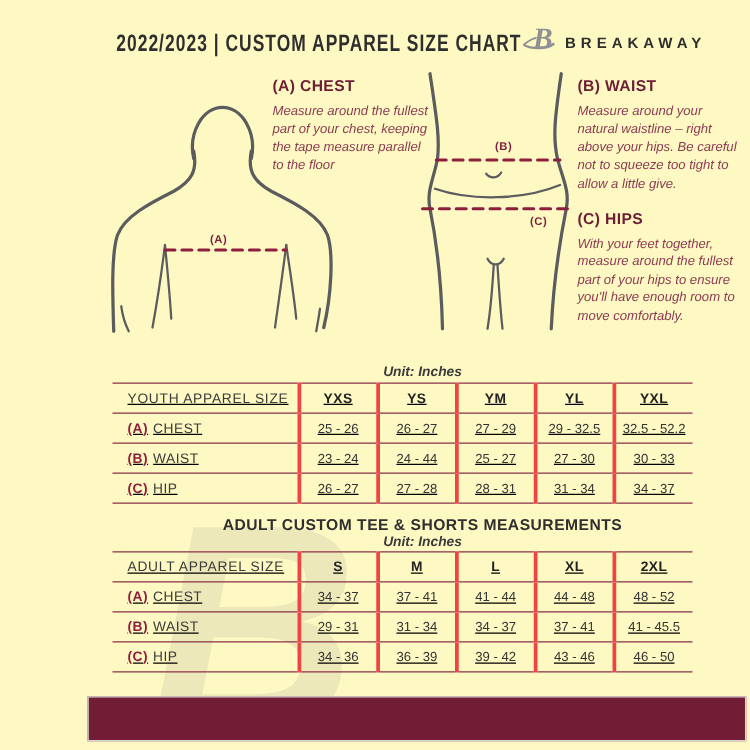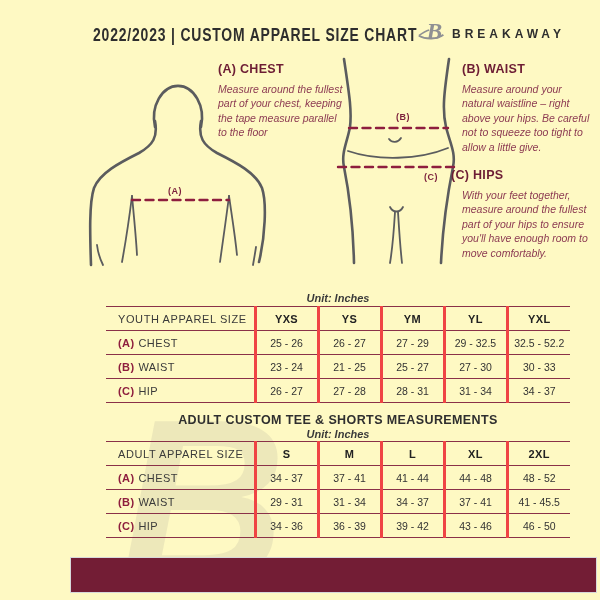--- a/index.html
+++ b/index.html
@@ -24,21 +24,21 @@
   .fig path.dash{stroke:#8e1e3e;stroke-width:2.4;stroke-dasharray:8 5.5;}
   .marker{position:absolute;font-size:9px;font-weight:bold;color:#7b1f3b;letter-spacing:.5px;}
 
   
   .sec-title{position:absolute;left:106px;width:464px;text-align:center;font-size:12.5px;
     font-weight:bold;color:#2f2f2f;letter-spacing:.4px;}
   .sec-unit{position:absolute;left:106px;width:464px;text-align:center;font-size:11px;
     font-style:italic;font-weight:bold;color:#3a3a3a;}
 
   
-  table.size{position:absolute;left:106px;width:464px;border-collapse:collapse;table-layout:fixed;}
+  table.size{position:absolute;left:90px;width:464px;border-collapse:collapse;table-layout:fixed;text-decoration:underline;}
   table.size th,table.size td{border-top:1px solid #8a3148;padding:0;height:23px;
     font-size:10.5px;color:#333;text-align:center;vertical-align:middle;}
   table.size tr.last th,table.size tr.last td{border-bottom:1px solid #8a3148;margin-top:39px;}
   table.size th+th,table.size td+td{border-left:3px solid #ef4444;}
   table.size th{font-size:11px;font-weight:bold;color:#222;letter-spacing:.4px;}
   table.size .rowlab{text-align:left;padding-left:12px;font-size:11px;letter-spacing:.4px;}
   table.size .rowlab .key{color:#8e1e3e;font-weight:bold;}
   table.size .rowlab .lab{color:#3a3a3a;margin-left:4px;}
   table.size th.sizehdr-label{text-align:left;padding-left:12px;font-weight:normal;
     font-size:11px;color:#3a3a3a;letter-spacing:.6px;}
@@ -90,21 +90,21 @@
   </svg>
   <div class="marker" style="left:396px;top:112px;">(B)</div>
   <div class="marker" style="left:424px;top:172px;">(C)</div>
 
   <div class="g-head" style="left:218px;top:62px;">(A) CHEST</div>
   <div class="g-text" style="left:218px;top:82px;width:128px;">Measure around the fullest part of your chest, keeping the tape measure parallel to the floor</div>
 
   <div class="g-head" style="left:462px;top:62px;">(B) WAIST</div>
   <div class="g-text" style="left:462px;top:82px;width:128px;">Measure around your natural waistline – right above your hips. Be careful not to squeeze too tight to allow a little give.</div>
 
-  <div class="g-head" style="left:451px;top:168px;">(C) HIPS</div>
+  <div class="g-head" style="left:462px;top:168px;">(C) HIPS</div>
   <div class="g-text" style="left:462px;top:188px;width:132px;">With your feet together, measure around the fullest part of your hips to ensure you'll have enough room to move comfortably.</div>
 
   <div class="sec-unit" style="top:292px;">Unit: Inches</div>
 
   <table class="size" style="top:306px;">
     <colgroup>
         <col style="width:149px;">
         <col>
         <col>
         <col>
@@ -124,21 +124,21 @@
       <td class="rowlab"><span class="key">(A)</span><span class="lab">CHEST</span></td>
       <td>25 - 26</td>
       <td>26 - 27</td>
       <td>27 - 29</td>
       <td>29 - 32.5</td>
       <td>32.5 - 52.2</td>
     </tr>
     <tr>
       <td class="rowlab"><span class="key">(B)</span><span class="lab">WAIST</span></td>
       <td>23 - 24</td>
-      <td>21 - 25</td>
+      <td>24 - 44</td>
       <td>25 - 27</td>
       <td>27 - 30</td>
       <td>30 - 33</td>
     </tr>
     <tr class="last">
       <td class="rowlab"><span class="key">(C)</span><span class="lab">HIP</span></td>
       <td>26 - 27</td>
       <td>27 - 28</td>
       <td>28 - 31</td>
       <td>31 - 34</td>

